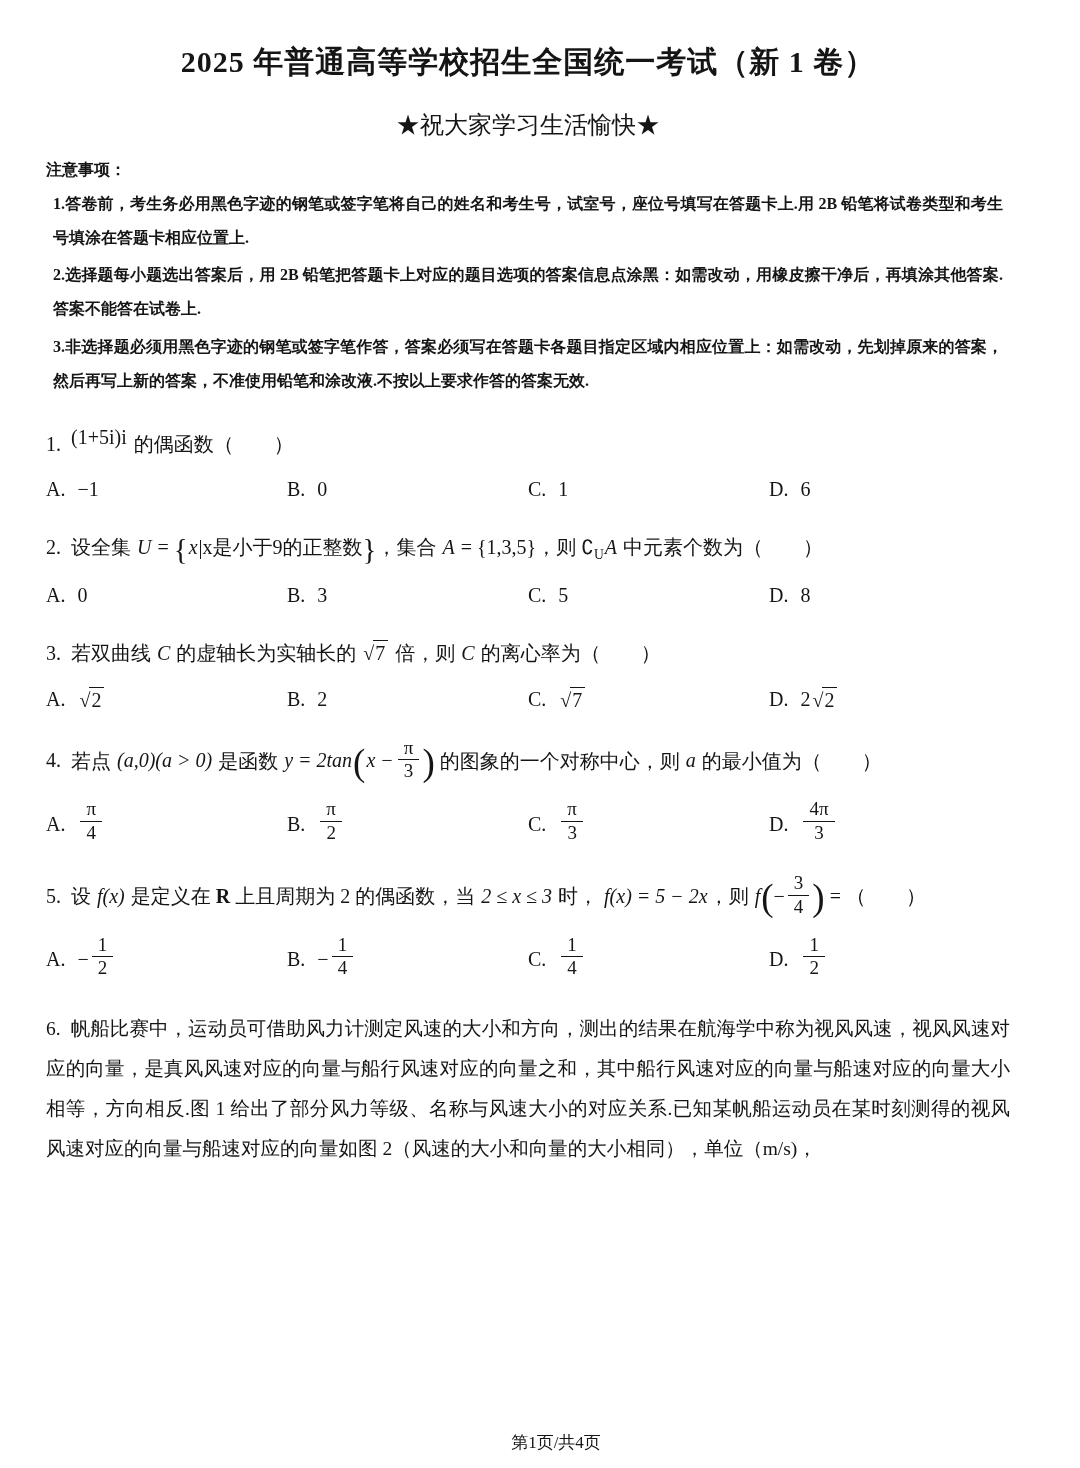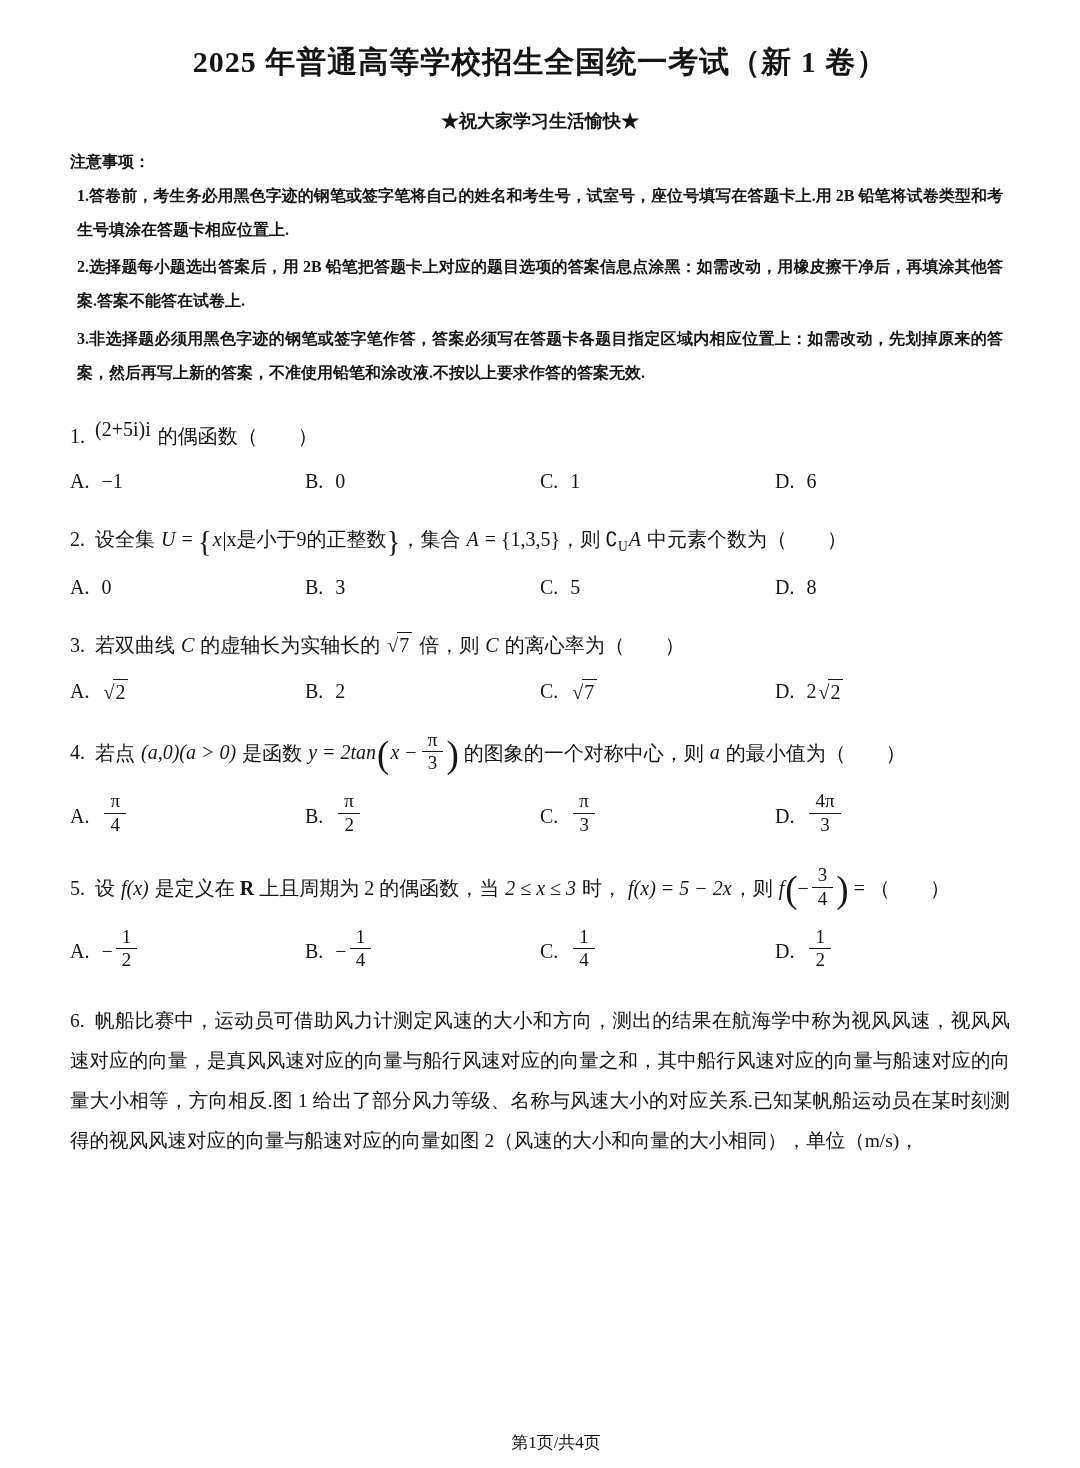--- a/index.html
+++ b/index.html
@@ -5,34 +5,34 @@
   * { box-sizing: border-box; }
   html, body { margin: 0; padding: 0; background: #ffffff; }
   body {
     font-family: "Liberation Serif", "DejaVu Serif", serif;
     color: #151515;
   }
   .page {
     width: 1080px;
     min-height: 1468px;
     margin: 0 auto;
-    padding: 26px 70px 16px 70px;
+    padding: 26px 70px 16px 46px;
     position: relative;
     background: #ffffff;
   }
   .title {
     font-size: 30px;
     font-weight: 700;
     text-align: center;
     margin: 16px 0 0 0;
     letter-spacing: 1px;
   }
   .subtitle {
-    font-size: 18px;
-    font-weight: 700;
+    font-size: 24px;
+    font-weight: 400;
     text-align: center;
     margin: 26px 0 16px 0;
   }
   .notice-head {
     font-size: 16px;
     font-weight: 700;
     margin: 14px 0 4px 0;
     line-height: 1.6;
   }
   .bold-par {
@@ -114,21 +114,21 @@
   <h1 class="title">2025 年普通高等学校招生全国统一考试（新 1 卷）</h1>
   <div class="subtitle">★祝大家学习生活愉快★</div>
 
   <div class="notice-head">注意事项：</div>
   <p class="bold-par">1.答卷前，考生务必用黑色字迹的钢笔或签字笔将自己的姓名和考生号，试室号，座位号填写在答题卡上.用 2B 铅笔将试卷类型和考生号填涂在答题卡相应位置上.</p>
   <p class="bold-par">2.选择题每小题选出答案后，用 2B 铅笔把答题卡上对应的题目选项的答案信息点涂黑：如需改动，用橡皮擦干净后，再填涂其他答案.答案不能答在试卷上.</p>
   <p class="bold-par">3.非选择题必须用黑色字迹的钢笔或签字笔作答，答案必须写在答题卡各题目指定区域内相应位置上：如需改动，先划掉原来的答案，然后再写上新的答案，不准使用铅笔和涂改液.不按以上要求作答的答案无效.</p>
 
 
   <div class="q">
-    <span class="qno">1.</span><span class="raised">(2+5i)i</span>
+    <span class="qno">1.</span><span class="raised">(1+5i)i</span>
     <span>的偶函数（　　）</span>
   </div>
   <div class="opts">
     <div class="opt">
         <span class="lab">A.</span>
         <span>−1</span>
       </div>
     <div class="opt">
         <span class="lab">B.</span>
         <span>0</span>

